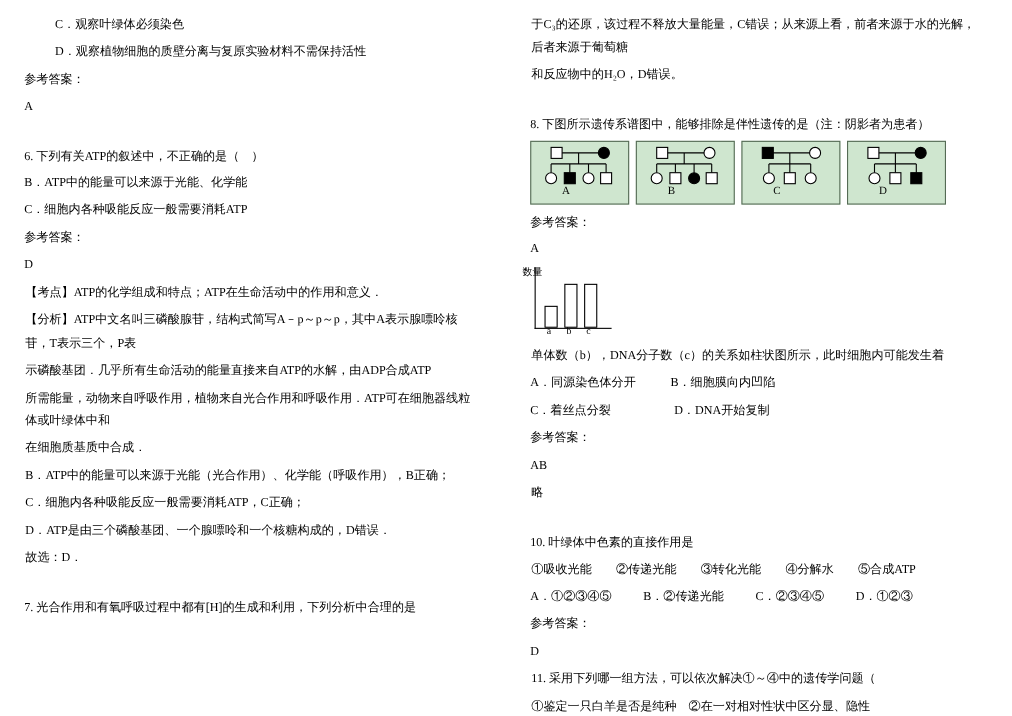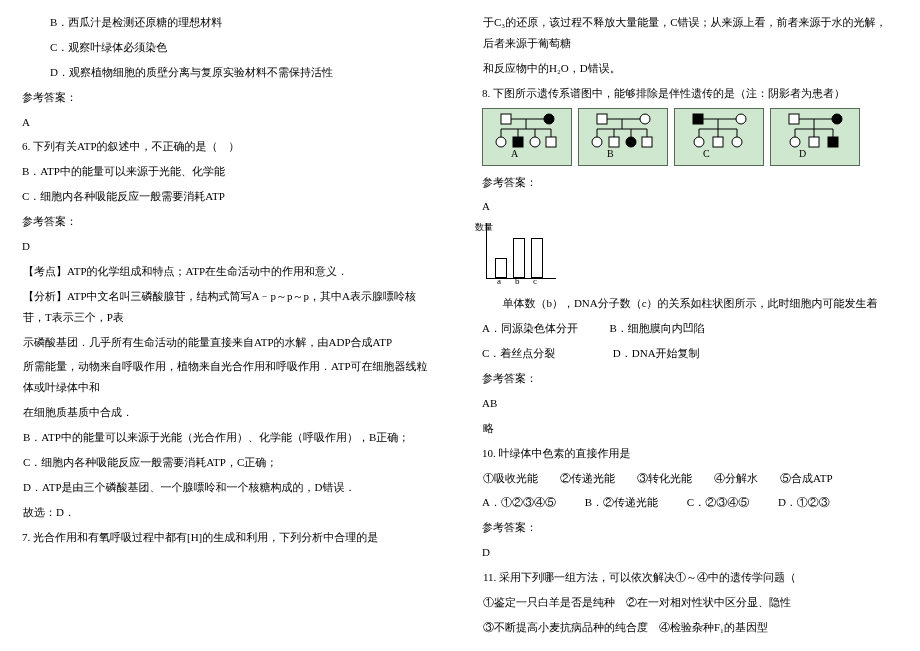--- a/index.html
+++ b/index.html
@@ -18,21 +18,21 @@
     width: 50%;
     padding: 8px 22px;
   }
   .col-left { border-right: 0; }
   .indent { padding-left: 28px; }
   .answer-label { color: #000; margin-top: 0; }
   .answer-value { margin: 4px 0; }
   .para { margin: 4px 1px; }
   .opt { margin: 4px 0; }
   .opt-row { margin: 4px 0; }
-  .q-title { margin-top: 4px; }
+  .q-title { margin-top: 24px; }
   .sp { display: inline-block; width: 26px; }
   .pedigree-row {
     display: flex;
     gap: 6px;
     margin: 4px 0 6px 0;
   }
   .pedigree {
     background: #cfe6cf;
     width: 90px;
     height: 58px;
@@ -54,21 +54,20 @@
     margin: 6px 0 2px 4px;
   }
   .bar { position: absolute; bottom: 0; background: #fff; border: 1px solid #000; width: 12px; }
   .axis-label { position: absolute; font-size: 9px; }
 </style>
 </head>
 <body>
 
 <div class="col col-left">
   <div class="indent">
-    <div class="opt">B．西瓜汁是检测还原糖的理想材料</div>
     <div class="opt">C．观察叶绿体必须染色</div>
     <div class="opt">D．观察植物细胞的质壁分离与复原实验材料不需保持活性</div>
   </div>
   <div class="answer-label">参考答案：</div>
   <div class="answer-value">A</div>
 
   <div class="q-title">6. 下列有关ATP的叙述中，不正确的是（　）</div>
   <div class="opt">B．ATP中的能量可以来源于光能、化学能</div>
   <div class="opt">C．细胞内各种吸能反应一般需要消耗ATP</div>
 
@@ -173,21 +172,21 @@
   <div class="bar-chart">
     <div class="axis-label" style="left:-12px;top:-4px;">数量</div>
     <div class="bar" style="left:8px;height:20px;"></div>
     <div class="bar" style="left:26px;height:40px;"></div>
     <div class="bar" style="left:44px;height:40px;"></div>
     <div class="axis-label" style="left:10px;bottom:-12px;">a</div>
     <div class="axis-label" style="left:28px;bottom:-12px;">b</div>
     <div class="axis-label" style="left:46px;bottom:-12px;">c</div>
   </div>
 
-  <div class="para" style="margin-top:14px;text-align:center;">单体数（b），DNA分子数（c）的关系如柱状图所示，此时细胞内可能发生着</div>
+  <div class="para" style="margin-top:14px;">单体数（b），DNA分子数（c）的关系如柱状图所示，此时细胞内可能发生着</div>
 
   <div class="opt-row">
     <span>A．同源染色体分开</span>
     <span class="sp"></span>
     <span>B．细胞膜向内凹陷</span>
   </div>
   <div class="opt-row">
     <span>C．着丝点分裂</span>
     <span class="sp"></span><span class="sp"></span>
     <span>D．DNA开始复制</span>

